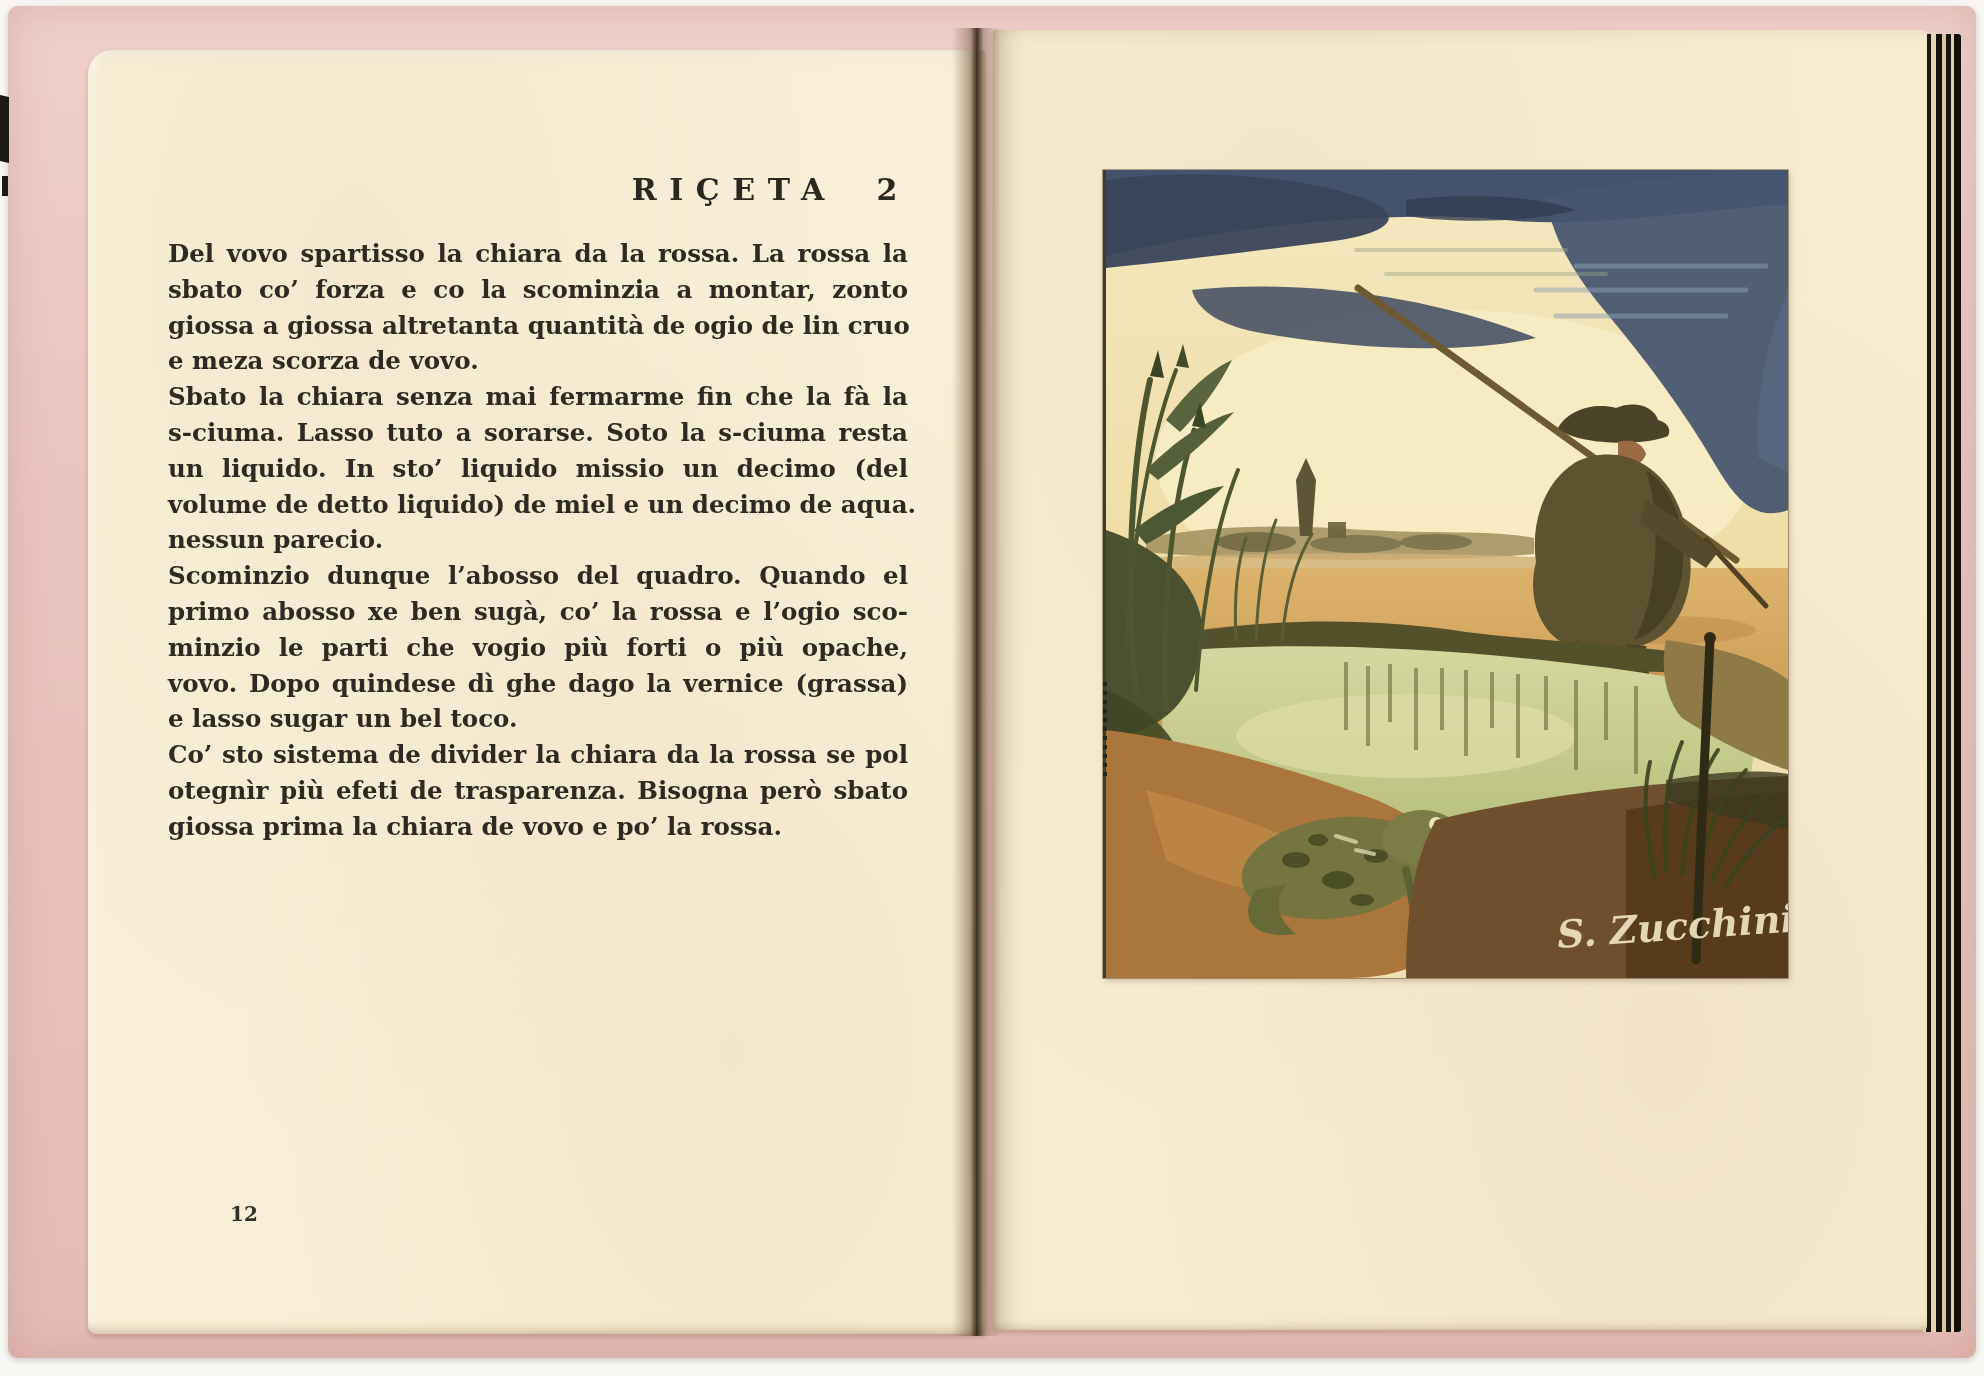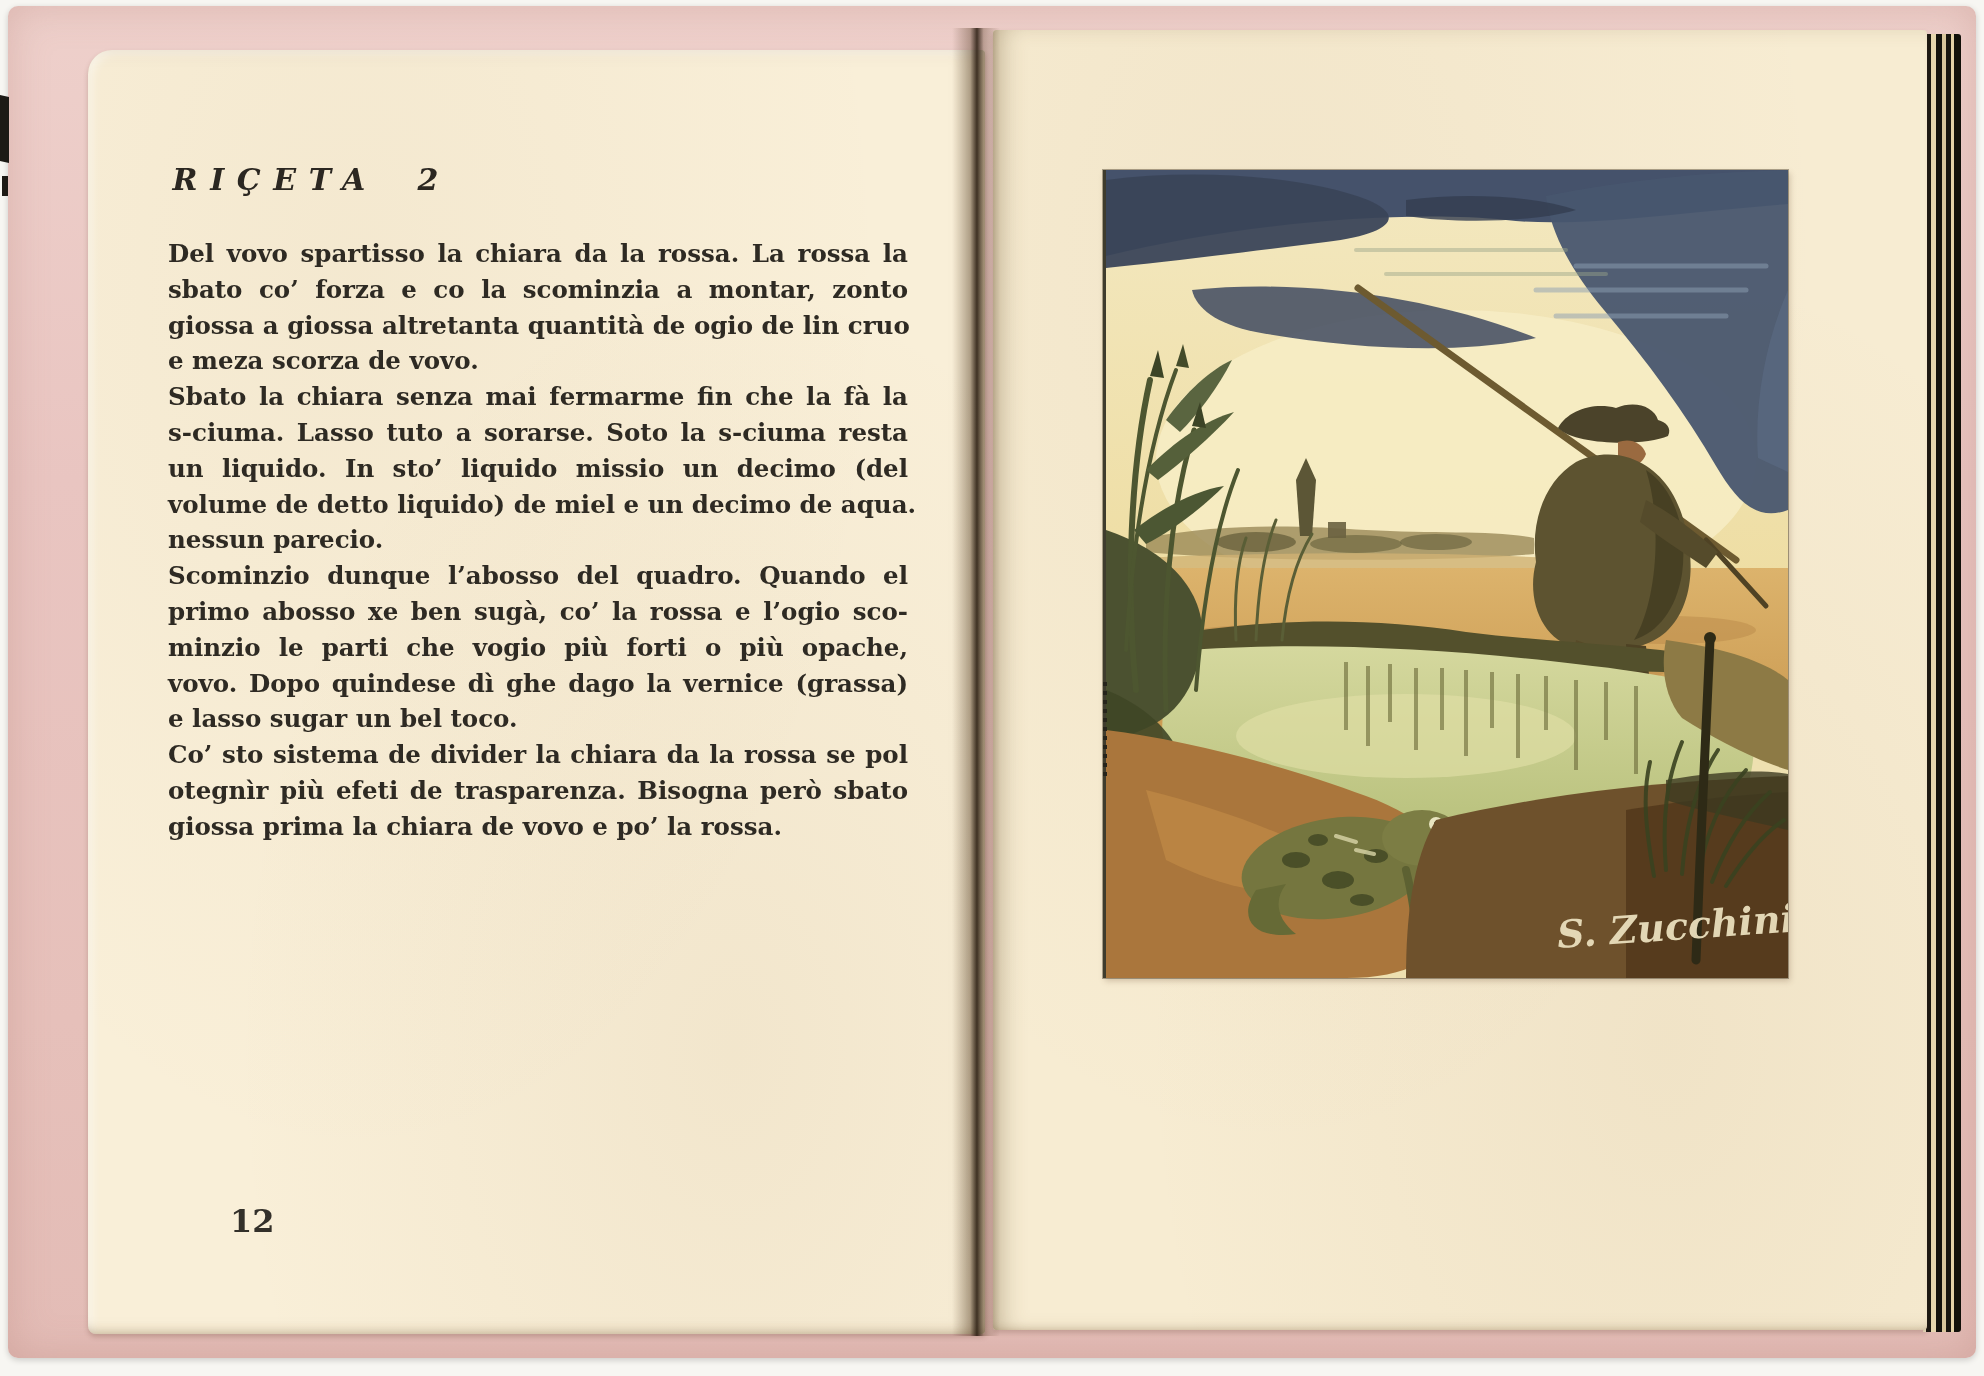--- a/index.html
+++ b/index.html
@@ -64,38 +64,37 @@
       rgba(70,45,20,0) 0%,
       rgba(70,45,20,.35) 38%,
       rgba(35,22,10,.85) 52%,
       rgba(70,45,20,.30) 66%,
       rgba(70,45,20,0) 100%);
     pointer-events:none;
   }
   
   .text-col{position:absolute;left:72px;top:0;width:740px;color:#2e2a23;}
   .recipe-title{
-    margin:0;position:absolute;top:112px;left:0;width:740px;
-    text-align:left;font-size:30px;font-weight:bold;
+    margin:10px;position:absolute;top:112px;left:0;width:740px;
+    text-align:right;font-size:30px;font-weight:bold;
     letter-spacing:.42em;word-spacing:.55em;text-indent:.42em;
     color:#2b2721;
-    font-style:italic;
   }
   .recipe-text{
     position:absolute;top:186px;left:0;width:740px;
     font-size:24.5px;font-weight:bold;line-height:35.8px;
     color:#2e2a23;
     margin-left:8px;
   }
   .para{margin:0;}
   .line{white-space:nowrap;text-align:justify;text-align-last:justify;}
   .line.last{text-align-last:left;}
   .page-number{
     position:absolute;left:70px;top:1152px;
-    font-size:32px;font-weight:bold;color:#33302a;
+    font-size:20px;font-weight:bold;color:#33302a;
   }
   
   .painting{
     position:absolute;left:110px;top:140px;width:682px;height:808px;
     border-left:3px solid rgba(32,30,22,.85);
     box-shadow:0 0 0 1px rgba(60,50,30,.40), 2px 3px 6px rgba(90,60,30,.25);
     background:#eee0b0;
   }
   .painting svg{display:block;width:682px;height:808px;}
   .film-marks{

